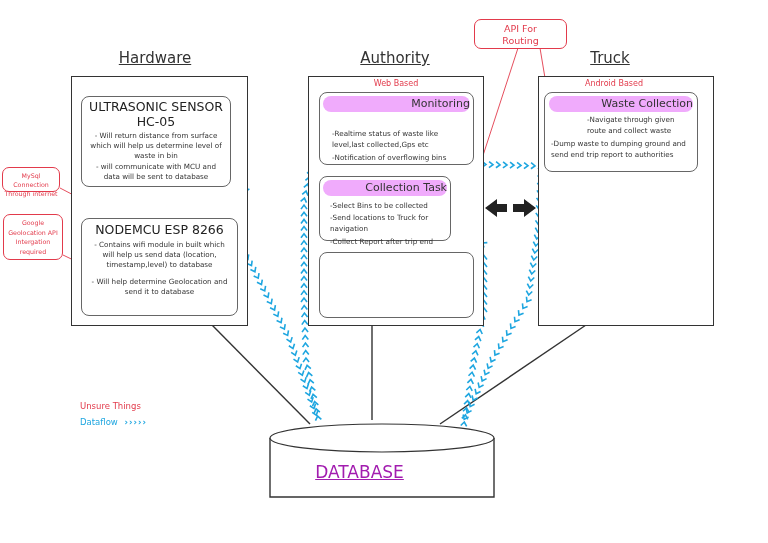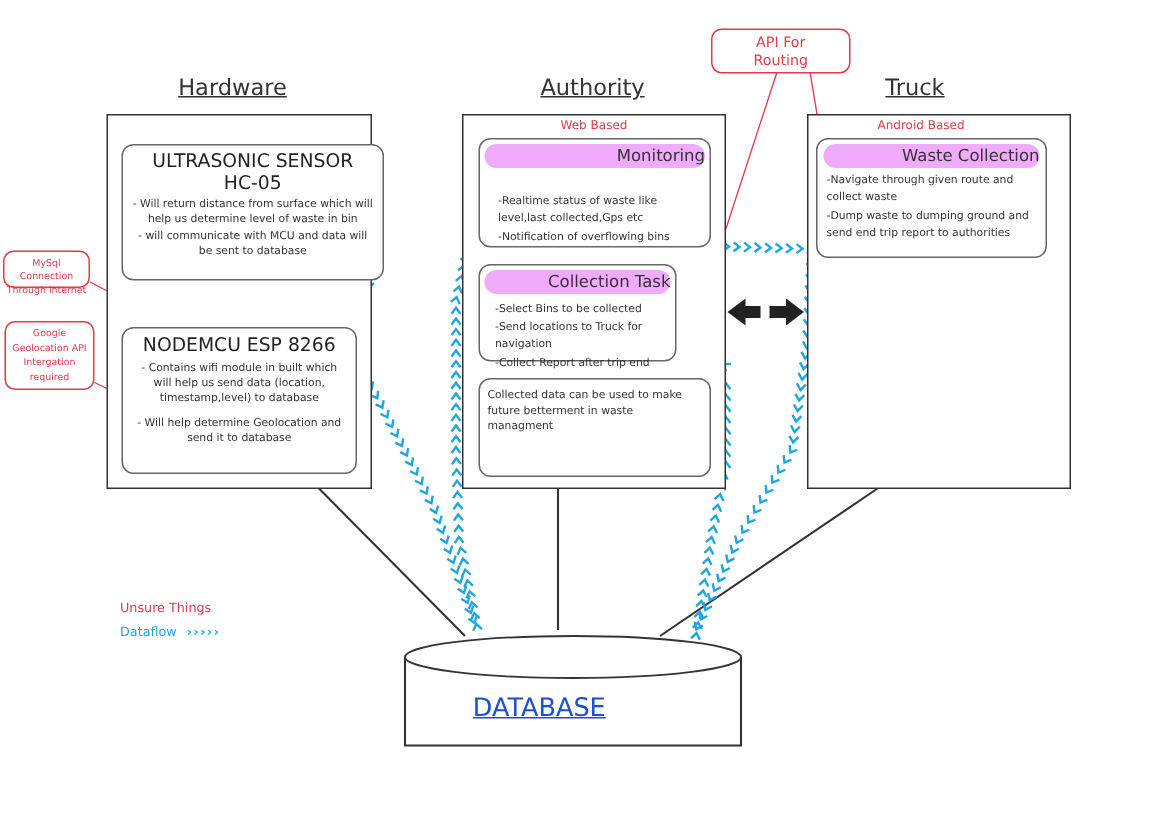--- a/index.html
+++ b/index.html
@@ -236,21 +236,21 @@
     <path d="M270,438 L270,497 L494,497 L494,438" fill="#fff" stroke="#333" stroke-width="1.4"></path>
     <ellipse cx="382" cy="438" rx="112" ry="14" fill="#fff" stroke="#333" stroke-width="1.2"></ellipse>
   </g>
 </svg>
 
 <div class="abs col-title" style="left:100px; top:49px; width:110px;">Hardware</div>
 <div class="abs col-title" style="left:340px; top:49px; width:110px;">Authority</div>
 <div class="abs col-title" style="left:555px; top:49px; width:110px;">Truck</div>
 
 <div class="abs panel" style="left:71px; top:76px; width:177px; height:250px;"></div>
-<div class="abs card" style="left:81px; top:96px; width:175px; height:91px;">
+<div class="abs card" style="left:81px; top:96px; width:150px; height:91px;">
   <div class="bigtitle" style="margin-top:2px;">ULTRASONIC SENSOR</div>
   <div class="bigtitle">HC-05</div>
   <div class="card-body" style="text-align:center; padding:0 6px; line-height:10px; margin-top:2px;">- Will return distance from surface which will help us determine level of waste in bin</div>
   <div class="card-body" style="text-align:center; padding:0 6px; line-height:10px; margin-top:1px;">- will communicate with MCU and data will be sent to database</div>
 </div>
 <div class="abs card" style="left:81px; top:218px; width:157px; height:98px;">
   <div class="bigtitle" style="margin-top:3px;">NODEMCU ESP 8266</div>
   <div class="card-body" style="text-align:center; padding:0 6px; line-height:10px; margin-top:3px;">- Contains wifi module in built which will help us send data (location, timestamp,level)  to database</div>
   <div class="card-body" style="text-align:center; padding:0 6px; line-height:10px; margin-top:7px;">- Will help determine Geolocation and send it to database</div>
 </div>
@@ -262,34 +262,33 @@
   <div class="card-body" style="padding:16px 8px 0 12px;">-Realtime status of waste like level,last collected,Gps etc</div>
   <div class="card-body" style="padding:2px 8px 0 12px;">-Notification of overflowing bins</div>
 </div>
 <div class="abs card" style="left:319px; top:176px; width:132px; height:65px;">
   <div class="card-head" style="margin:3px 3px 0 3px;">Collection Task</div>
   <div class="card-body" style="padding:4px 6px 0 10px;">-Select Bins to be collected</div>
   <div class="card-body" style="padding:1px 6px 0 10px;">-Send locations to Truck for navigation</div>
   <div class="card-body" style="padding:2px 6px 0 10px;">-Collect Report after trip end</div>
 </div>
 <div class="abs card" style="left:319px; top:252px; width:155px; height:66px;">
-  <div class="card-body" style="padding:5px 6px 0 5px; line-height:10.5px;">Collected data can be used to make future betterment in waste managment</div>
 </div>
 
 <div class="abs panel" style="left:538px; top:76px; width:176px; height:250px;"></div>
 <div class="abs red" style="left:538px; top:79px; width:152px; text-align:center; font-size:8px;">Android Based</div>
 <div class="abs card" style="left:544px; top:92px; width:154px; height:80px;">
   <div class="card-head" style="margin:3px 4px 0 4px;">Waste Collection</div>
-  <div class="card-body" style="padding:3px 6px 0 6px; line-height:10.5px;">-Navigate through given route and collect waste</div>
+  <div class="card-body" style="padding:3px 6px 0 6px; line-height:10.5px;margin-left:36px;">-Navigate through given route and collect waste</div>
   <div class="card-body" style="padding:3px 6px 0 6px; line-height:10.5px;">-Dump waste to dumping ground and send end trip report to authorities</div>
 </div>
 
 <div class="abs note" style="left:2px; top:167px; width:58px; height:25px; font-size:6.3px; line-height:9px; padding-top:3px;">MySql Connection Through internet</div>
 <div class="abs note" style="left:3px; top:214px; width:60px; height:46px; font-size:6.3px; line-height:9.5px; padding-top:3px;">Google Geolocation API Intergation required</div>
 <div class="abs note" style="left:474px; top:19px; width:93px; height:30px; font-size:9.5px; line-height:12px; padding:3px 18px 0 18px;">API For Routing</div>
 
 <div class="abs" style="left:80px; top:401px; font-size:8.5px; color:#e23a4b;">Unsure Things</div>
 <div class="abs" style="left:80px; top:417px; font-size:8.5px; color:#1ea6e0;">
   <span>Dataflow</span>
   <span style="font-weight:bold; letter-spacing:1px; margin-left:4px;">›››››</span>
 </div>
 
-<div class="abs" style="left:270px; top:462px; width:179px; text-align:center; font-size:17px; text-decoration:underline; color:#1d4ed8;">DATABASE</div>
+<div class="abs" style="left:270px; top:462px; width:179px; text-align:center; font-size:17px; text-decoration:underline; color:#a21caf;">DATABASE</div>
 
 </body></html>

